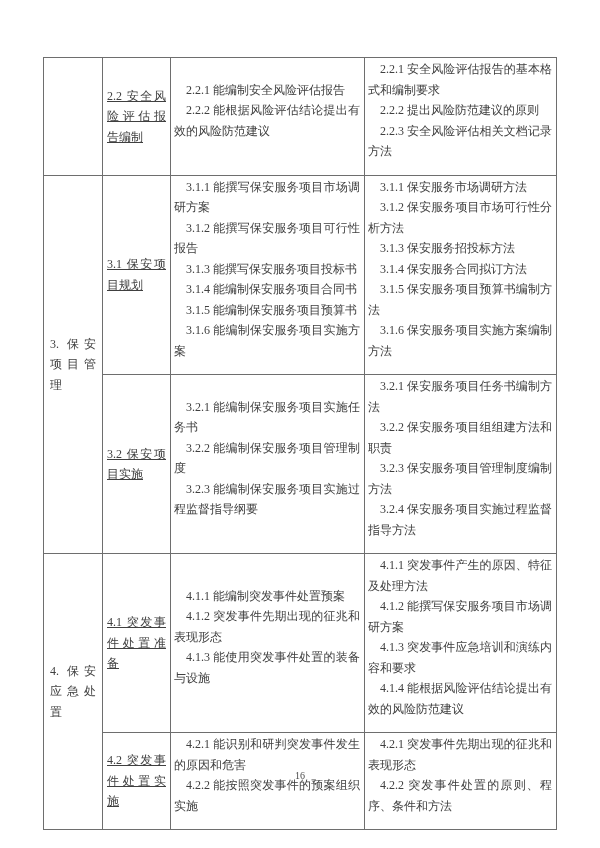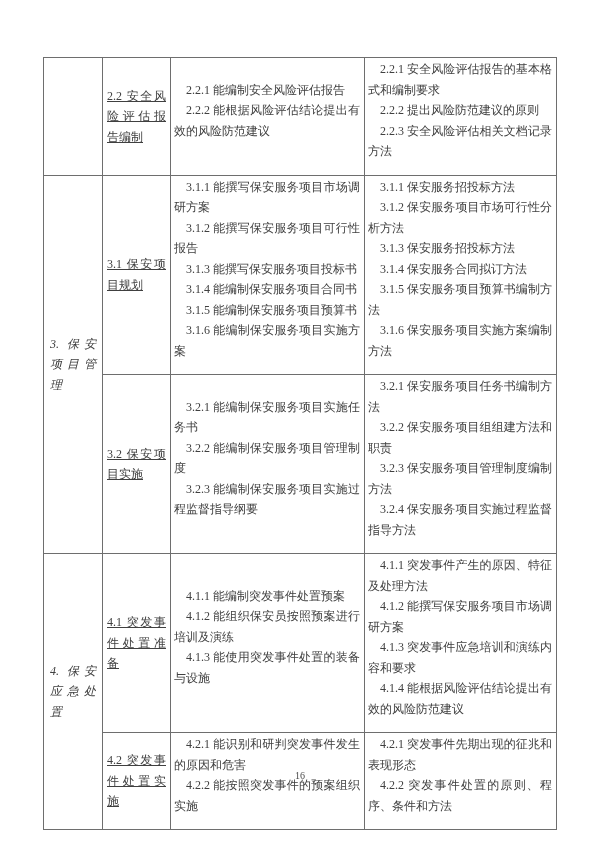--- a/index.html
+++ b/index.html
@@ -31,21 +31,20 @@
     border: 1px solid #6e6e6e;
     vertical-align: middle;
     font-size: 12px;
     line-height: 20.5px;
     padding: 1px 3px;
     overflow: hidden;
   }
   td.col-section {
     text-align: justify;
     padding: 1px 6px;
-    font-style: italic;
   }
   td.col-subsection {
     text-align: justify;
     padding: 1px 4px;
     text-decoration: underline;
   }
   td.col-items {
     padding: 1px 4px 13px 3px;
   }
   p.item {
@@ -96,21 +95,21 @@
         <td class="col-subsection">3.1 保安项目规划</td>
         <td class="col-items">
           <p class="item">3.1.1 能撰写保安服务项目市场调研方案</p>
           <p class="item">3.1.2 能撰写保安服务项目可行性报告</p>
           <p class="item">3.1.3 能撰写保安服务项目投标书</p>
           <p class="item">3.1.4 能编制保安服务项目合同书</p>
           <p class="item">3.1.5 能编制保安服务项目预算书</p>
           <p class="item">3.1.6 能编制保安服务项目实施方案</p>
         </td>
         <td class="col-items">
-          <p class="item">3.1.1 保安服务招投标方法</p>
+          <p class="item">3.1.1 保安服务市场调研方法</p>
           <p class="item">3.1.2 保安服务项目市场可行性分析方法</p>
           <p class="item">3.1.3 保安服务招投标方法</p>
           <p class="item">3.1.4 保安服务合同拟订方法</p>
           <p class="item">3.1.5 保安服务项目预算书编制方法</p>
           <p class="item">3.1.6 保安服务项目实施方案编制方法</p>
         </td>
       </tr>
 
       <tr style="height:168px">
         <td class="col-subsection">3.2 保安项目实施</td>
@@ -125,21 +124,21 @@
           <p class="item">3.2.3 保安服务项目管理制度编制方法</p>
           <p class="item">3.2.4 保安服务项目实施过程监督指导方法</p>
         </td>
       </tr>
 
       <tr style="height:161px">
         <td class="col-section" rowspan="2">4. 保安应急处置</td>
         <td class="col-subsection">4.1 突发事件处置准备</td>
         <td class="col-items">
           <p class="item">4.1.1 能编制突发事件处置预案</p>
-          <p class="item">4.1.2 能组织保安员按照预案进行培训及演练</p>
+          <p class="item">4.1.2 突发事件先期出现的征兆和表现形态</p>
           <p class="item">4.1.3 能使用突发事件处置的装备与设施</p>
         </td>
         <td class="col-items">
           <p class="item">4.1.1 突发事件产生的原因、特征及处理方法</p>
           <p class="item">4.1.2 能撰写保安服务项目市场调研方案</p>
           <p class="item">4.1.3 突发事件应急培训和演练内容和要求</p>
           <p class="item">4.1.4 能根据风险评估结论提出有效的风险防范建议</p>
         </td>
       </tr>
 

